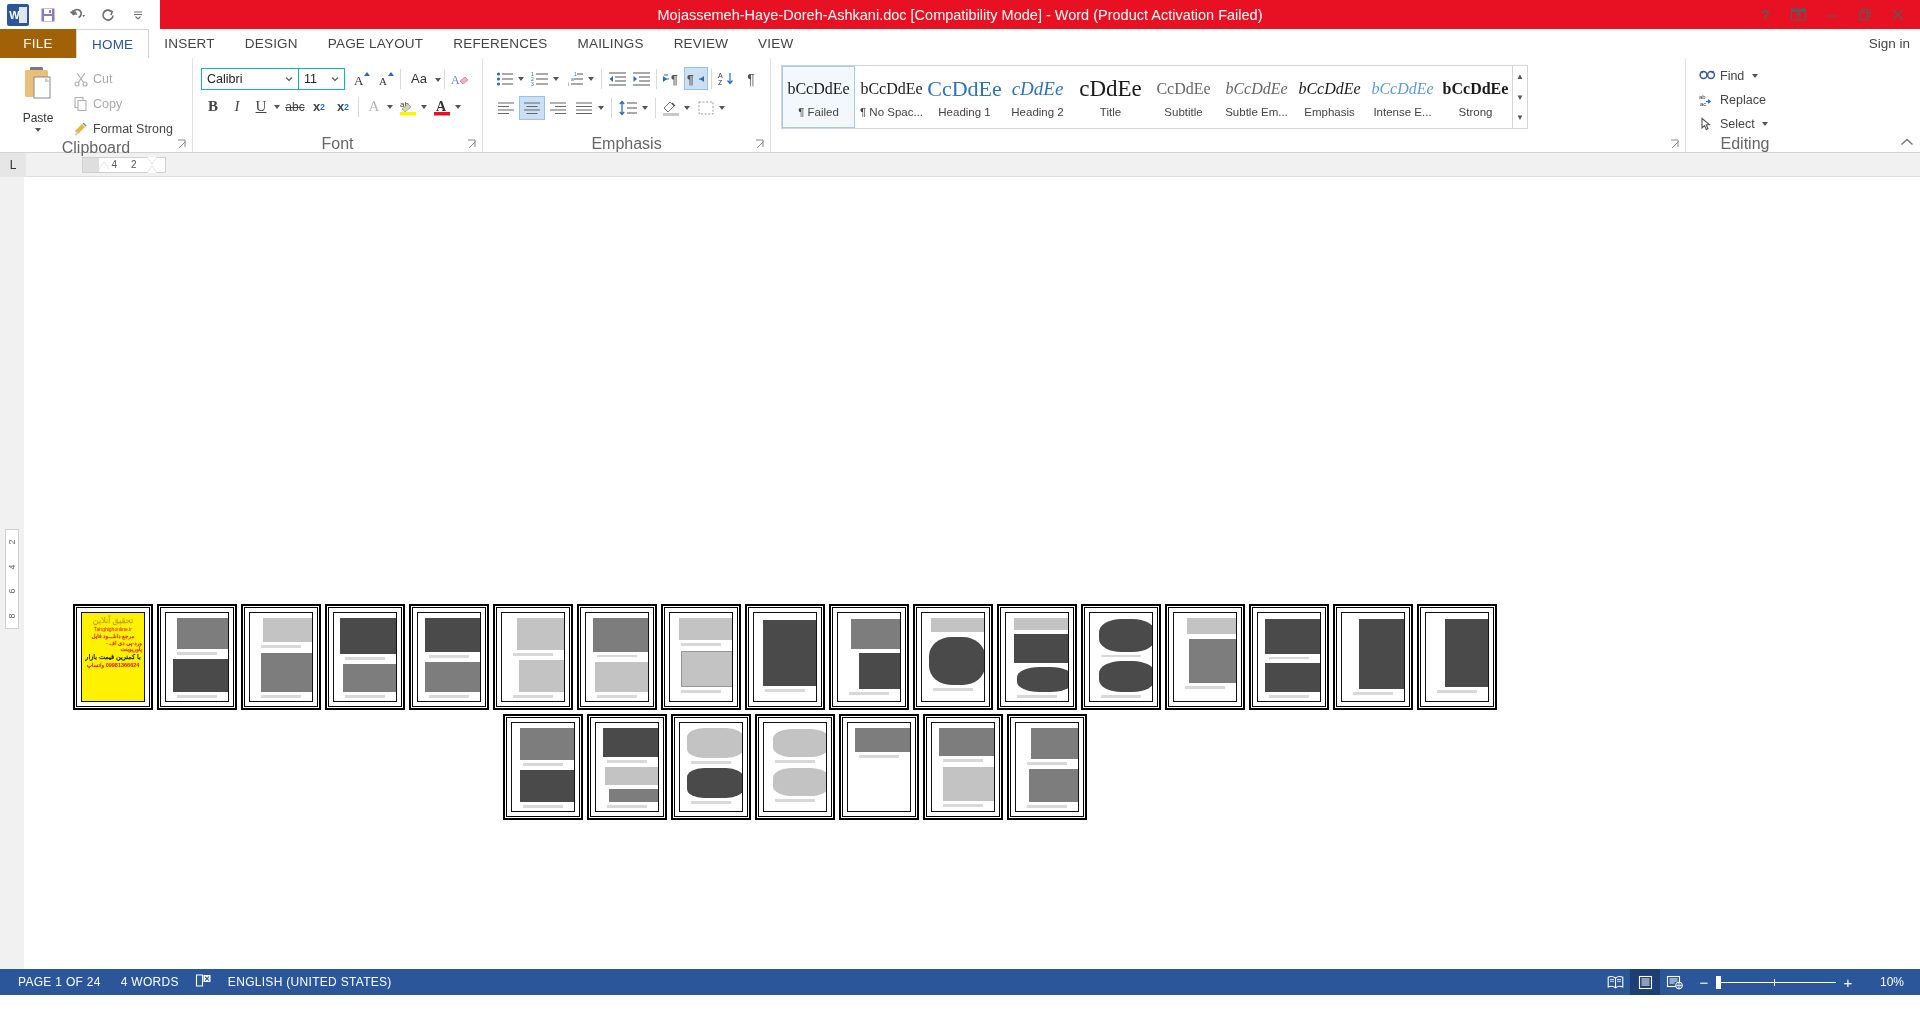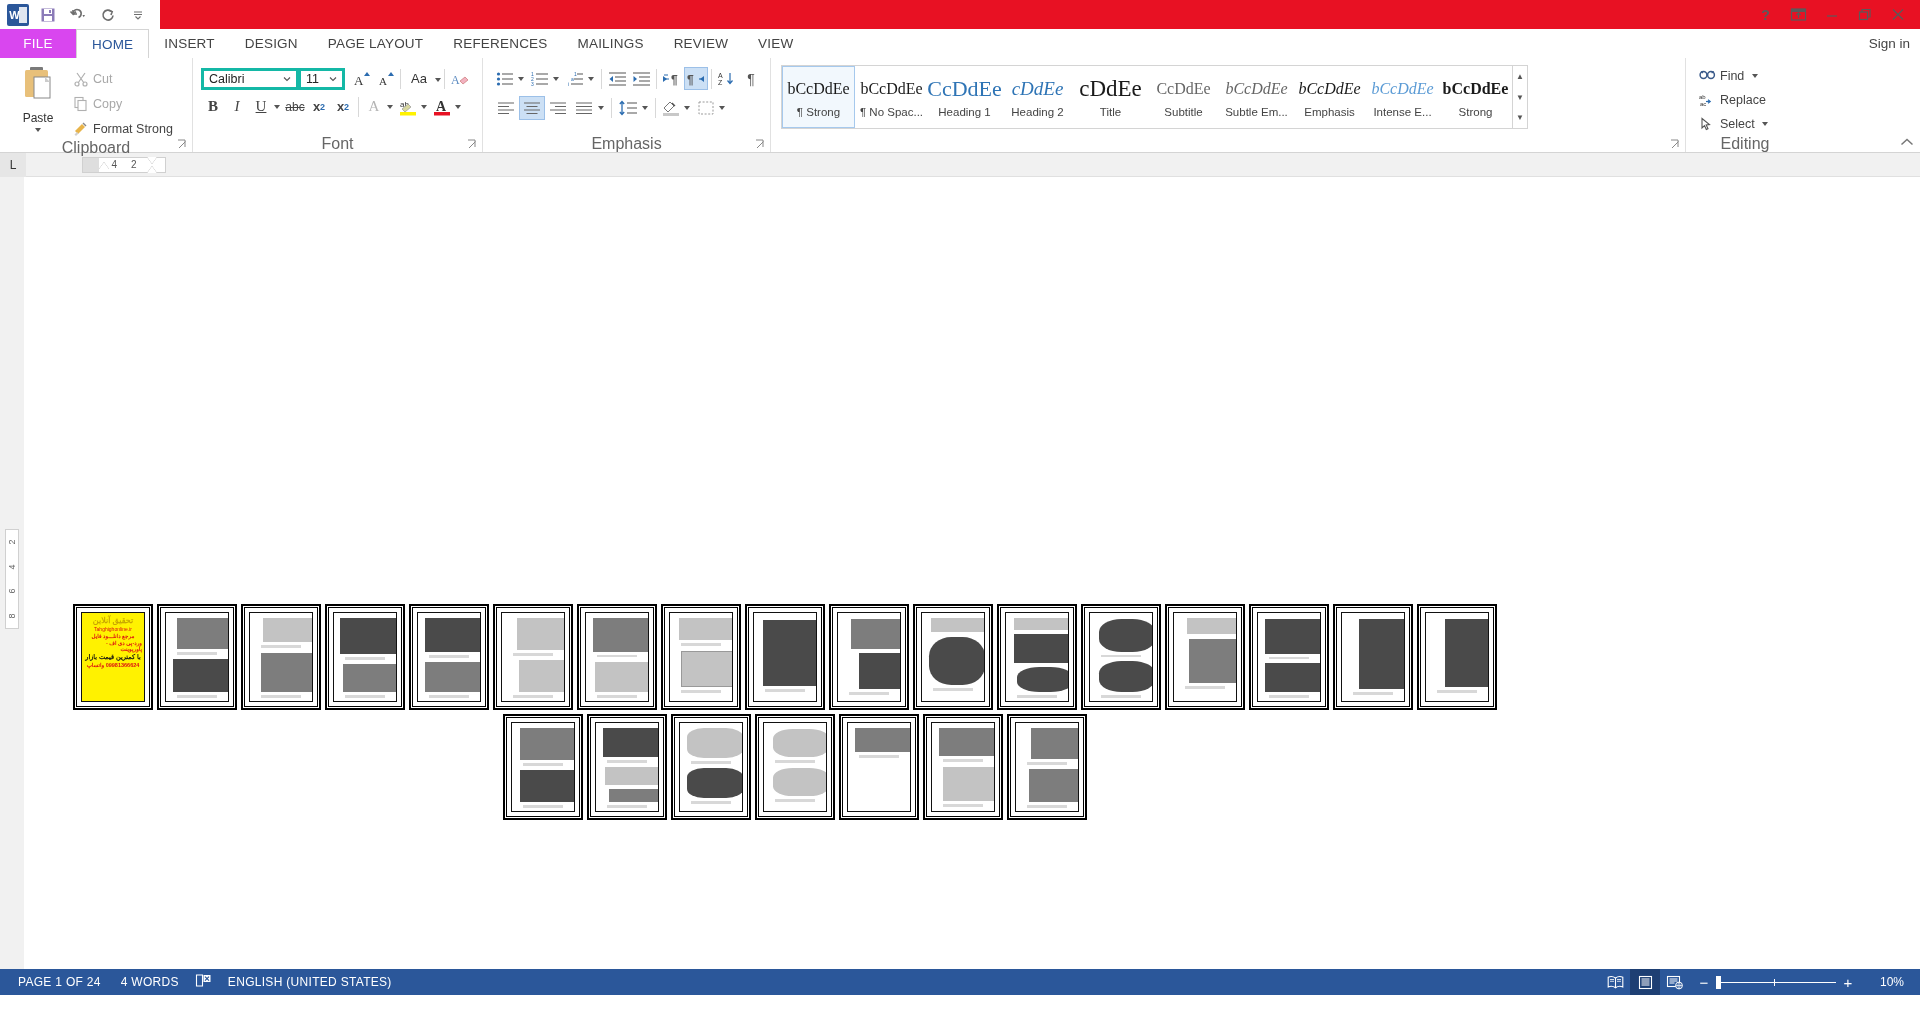--- a/index.html
+++ b/index.html
@@ -31,21 +31,21 @@
   }
   .wincontrols { margin-left: auto; display: flex; align-items: center;
                  height: 29px; padding-right: 6px; z-index: 3; }
   .wc { width: 33px; height: 29px; display:flex; align-items:center;
         justify-content:center; cursor:pointer; color:#5a5a5a; }
   .wc svg { display:block; }
 
   
   .tabrow { height: 29px; display: flex; align-items: stretch;
             background: #ffffff; border-bottom: none; position: relative; }
-  .tab-file { width: 76px; background: #d946ef; color: #fff; font-size: 13.5px;
+  .tab-file { width: 76px; background: #a16207; color: #fff; font-size: 13.5px;
               display:flex; align-items:center; justify-content:center;
               letter-spacing:.3px; cursor:pointer; }
   .tab { padding: 0 15px; font-size: 13.5px; color: #444; display:flex;
          align-items:center; cursor:pointer; letter-spacing:.2px; }
   .tab.active { color:#2B579A; border:1px solid #D4D4D4; border-bottom:1px solid #fff;
                 margin-bottom:-1px; background:#fff; }
   .signin { margin-left:auto; font-size:13.5px; color:#444; display:flex;
             align-items:center; padding-right:10px; cursor:pointer; }
 
   
@@ -69,21 +69,21 @@
               font-size:12.5px; color:#444; cursor:pointer; }
   .smallbtn.dim { color:#a8a8a8; }
 
   .iconbtn { width:24px; height:23px; display:flex; align-items:center;
              justify-content:center; cursor:pointer; color:#444; }
   .iconbtn.on { background:#CCE0F5; border:1px solid #9CC0E8; }
   .iconbtn.dim { color:#b5b5b5; }
   .row { display:flex; align-items:center; height:25px; }
   .sep { width:1px; height:20px; background:#D8D8D8; margin:0 3px; }
 
-  .combo { height:22px; border:3px solid #14b8a6; background:#fff;
+  .combo { height:22px; border:1px solid #14b8a6; background:#fff;
            display:flex; align-items:center; padding:0 2px 0 5px;
            font-size:12.5px; color:#222; cursor:text; }
   .combo .cv { flex:1; }
   .combo .cbtn { width:14px; display:flex; align-items:center; justify-content:center; }
 
   
   .stylesbox { display:flex; border:1px solid #D4D4D4; height:64px; margin-top:2px;}
   .stylecell { width:73px; display:flex; flex-direction:column; align-items:center;
                justify-content:center; cursor:pointer; }
   .stylecell.sel { border:1px solid #A6C9ED; background:#F2F8FD; }
@@ -192,20 +192,21 @@
         </svg>
     </div>
     <div class="qat-btn">
       <svg width="12" height="12" viewBox="0 0 12 12">
           <path d="M2 3h8M2 5.5h8" stroke="#6e6e6e" stroke-width="1.1"></path>
           <path d="M3.5 7.5 L6 10 L8.5 7.5" stroke="#6e6e6e" stroke-width="1.1" fill="none"></path>
         </svg>
     </div>
   </div>
 
+  <div class="title-text">Mojassemeh-Haye-Doreh-Ashkani.doc [Compatibility Mode]  -  Word (Product Activation Failed)</div>
 
   <div class="wincontrols">
     <div class="wc" style="font-size:14px;font-weight:bold;">?</div>
     <div class="wc">
       <svg width="17" height="15" viewBox="0 0 17 15">
           <rect x="1.5" y="2" width="14" height="11" stroke="#5a5a5a" fill="none" stroke-width="1.2"></rect>
           <rect x="1.5" y="2" width="14" height="3" fill="#5a5a5a"></rect>
           <path d="M8.5 11 L8.5 6 M6.4 8 L8.5 5.8 L10.6 8" stroke="#5a5a5a" stroke-width="1.2" fill="none"></path>
         </svg>
     </div>
@@ -493,21 +494,21 @@
           <path d="M2 9 L8.5 2.5" stroke="#888" stroke-width="1"></path>
         </svg>
     </div>
   </div>
 
   <div class="rgroup" style="width:915px;">
     <div class="rgroup-body" style="align-items:flex-start;padding-left:6px;">
       <div class="stylesbox">
         <div class="stylecell sel">
           <div class="prev">bCcDdEe</div>
-          <div class="nm">¶ Strong</div>
+          <div class="nm">¶ Failed</div>
         </div>
         <div class="stylecell">
           <div class="prev">bCcDdEe</div>
           <div class="nm">¶ No Spac...</div>
         </div>
         <div class="stylecell">
           <div class="prev" style="font-size:22px;color:#2E74B5;">CcDdEe</div>
           <div class="nm">Heading 1</div>
         </div>
         <div class="stylecell">

